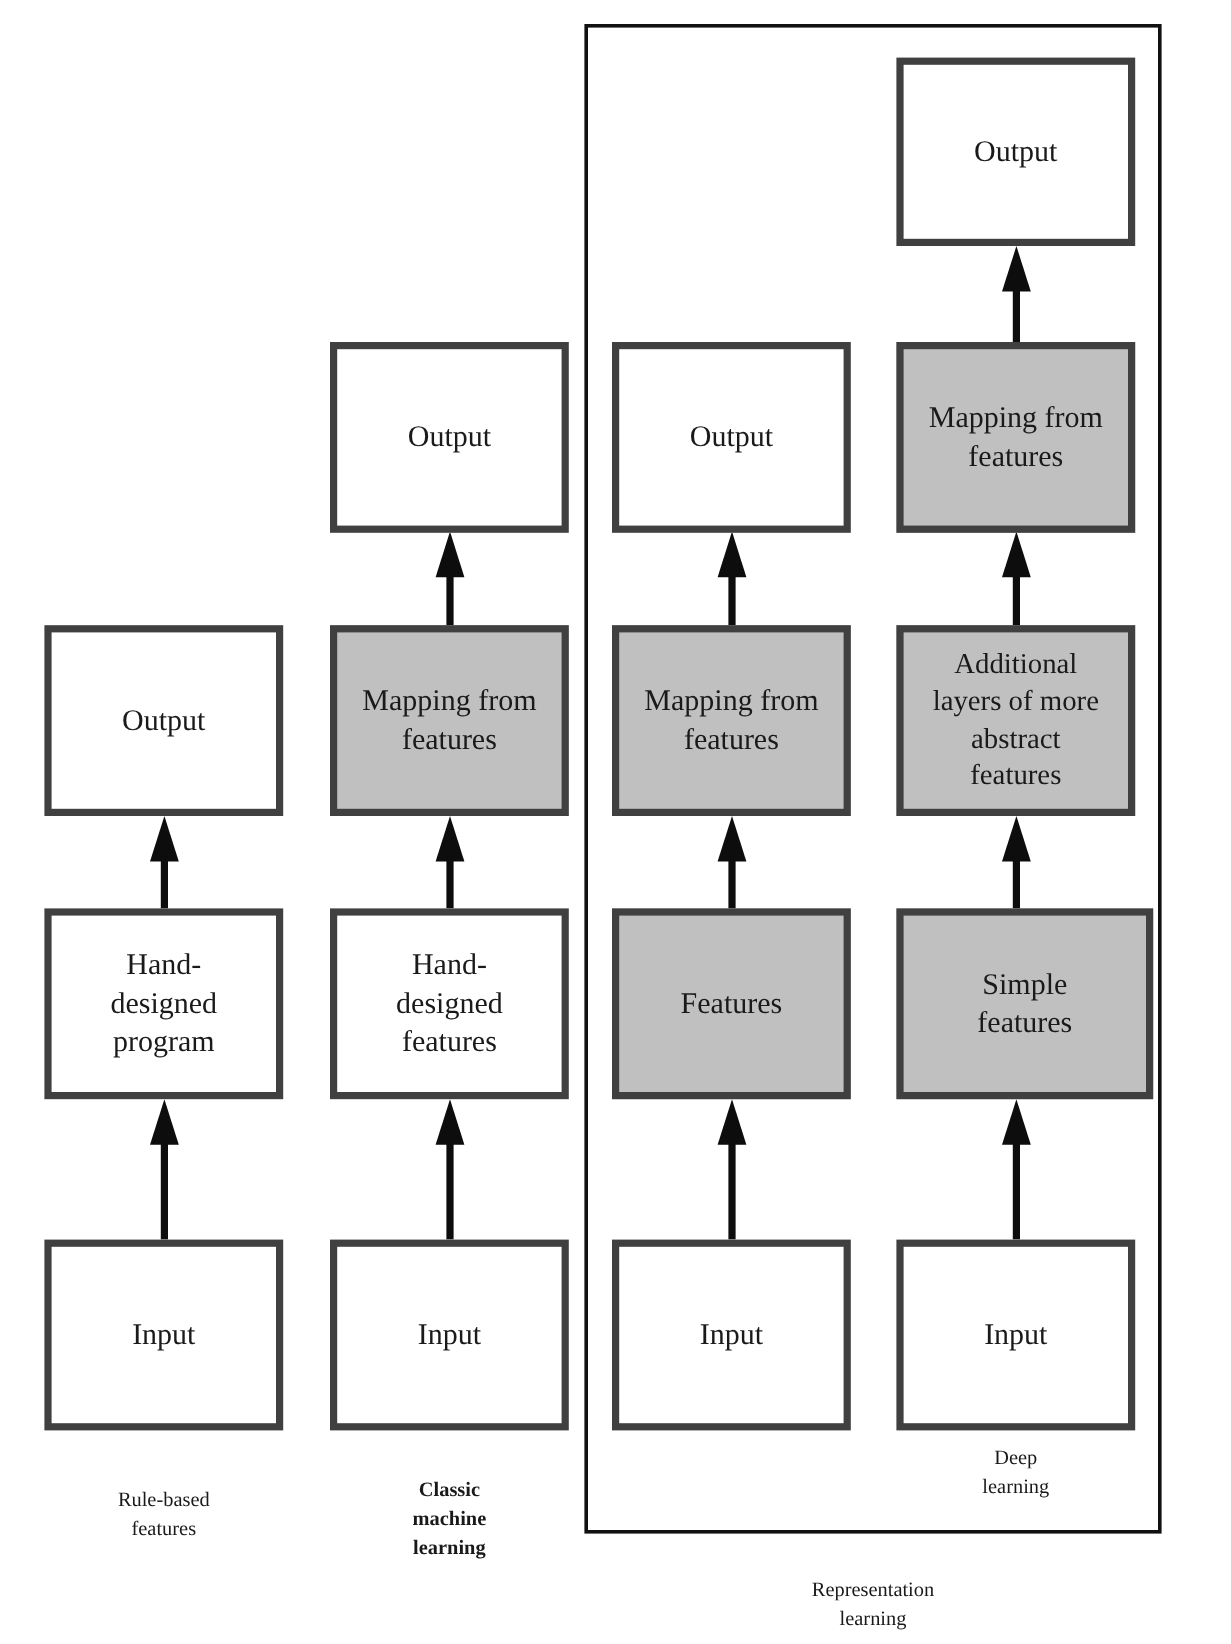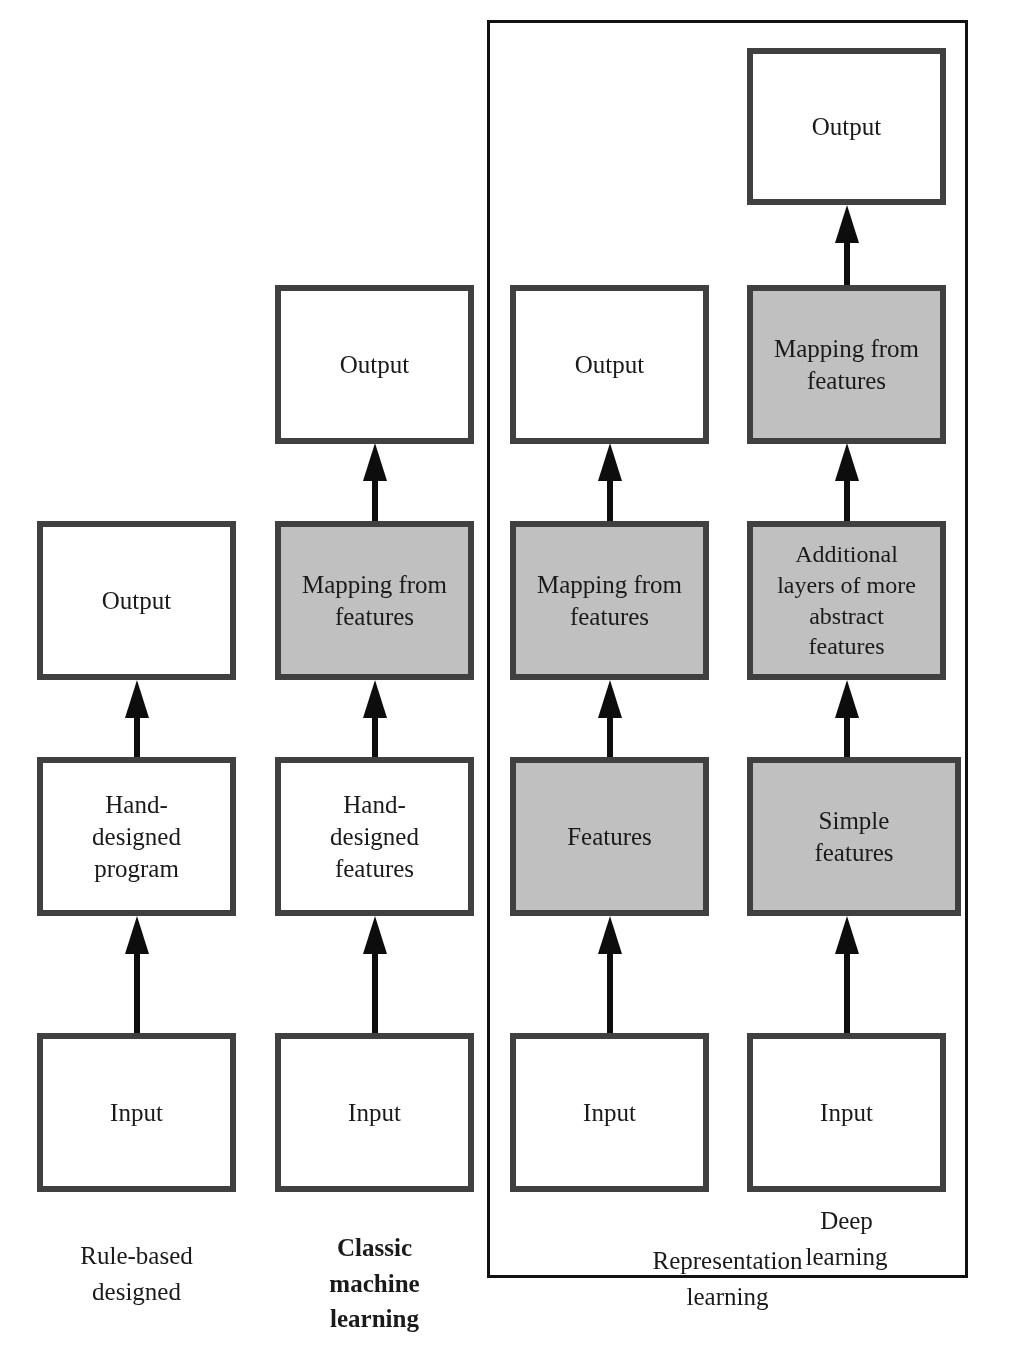--- a/index.html
+++ b/index.html
@@ -47,21 +47,21 @@
     width: 26px;
   }
   .arrow svg {
     display: block;
     width: 100%;
     height: 100%;
   }
   .col-label {
     position: absolute;
     text-align: center;
-    font-size: 25px;
+    font-size: 17px;
     line-height: 1.42;
     white-space: pre-line;
   }
 </style>
 </head>
 <body>
 
 <div id="canvas">
 
   <div class="group-frame" style="left:487px; top:20px; width:481px; height:1258px;"></div>
@@ -88,21 +88,21 @@
       <polygon points="13,0 25,38 1,38" fill="#0d0d0d"></polygon>
       <rect x="10" y="34" width="6" height="43" fill="#0d0d0d"></rect>
     </svg>
   </div>
 
   <div class="node" style="left:37px; top:521px; width:199px; height:159px;">
     <span class="node-text">Output</span>
   </div>
 
   <div class="col-label" style="left:17px; top:1238px; width:239px;">Rule-based
-designed</div>
+features</div>
 
   <div class="node" style="left:275px; top:1033px; width:199px; height:159px;">
     <span class="node-text">Input</span>
   </div>
 
   <div class="arrow" style="left:362px; top:916px; height:117px;">
     <svg viewBox="0 0 26 117" preserveAspectRatio="none" aria-hidden="true">
       <polygon points="13,0 25,38 1,38" fill="#0d0d0d"></polygon>
       <rect x="10" y="34" width="6" height="83" fill="#0d0d0d"></rect>
     </svg>
@@ -228,16 +228,16 @@
     </svg>
   </div>
 
   <div class="node" style="left:747px; top:48px; width:199px; height:157px;">
     <span class="node-text">Output</span>
   </div>
 
   <div class="col-label" style="left:727px; top:1203px; width:239px;">Deep
 learning</div>
 
-  <div class="col-label" style="left:608px; top:1243px; width:239px;font-family:Liberation Serif, serif;">Representation
+  <div class="col-label" style="left:608px; top:1313px; width:239px;font-family:Liberation Serif, serif;">Representation
 learning</div>
 
 </div>
 
 </body></html>

